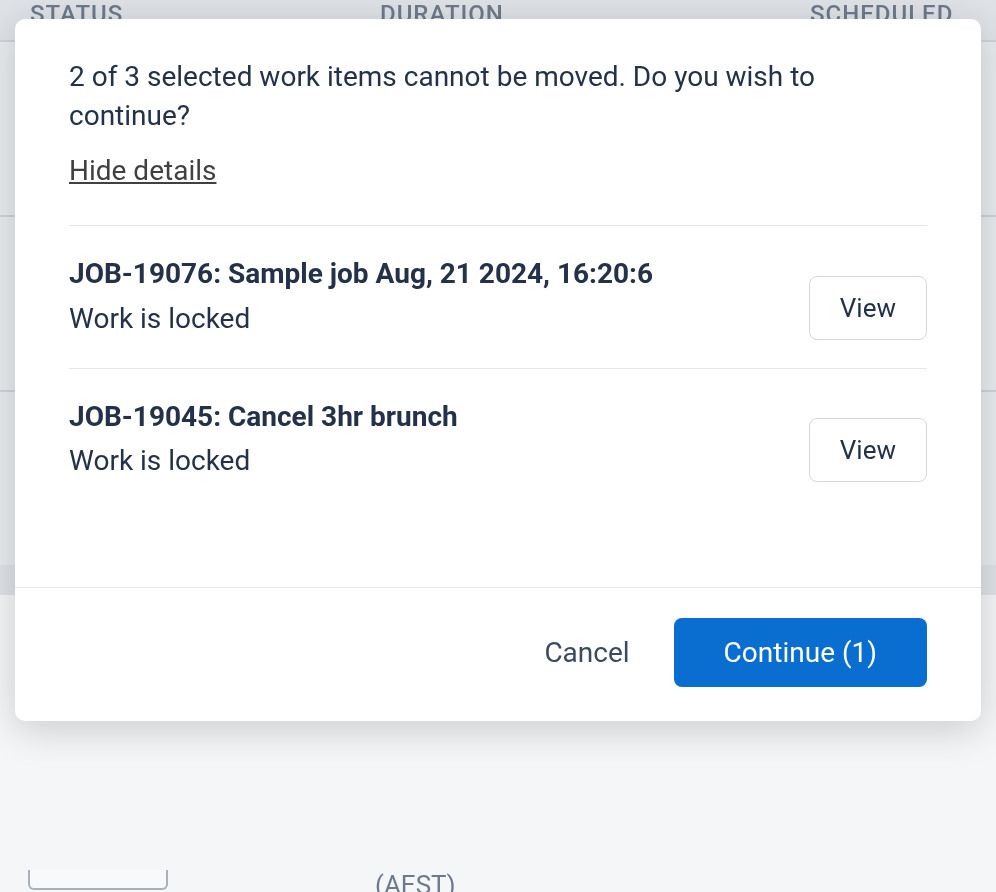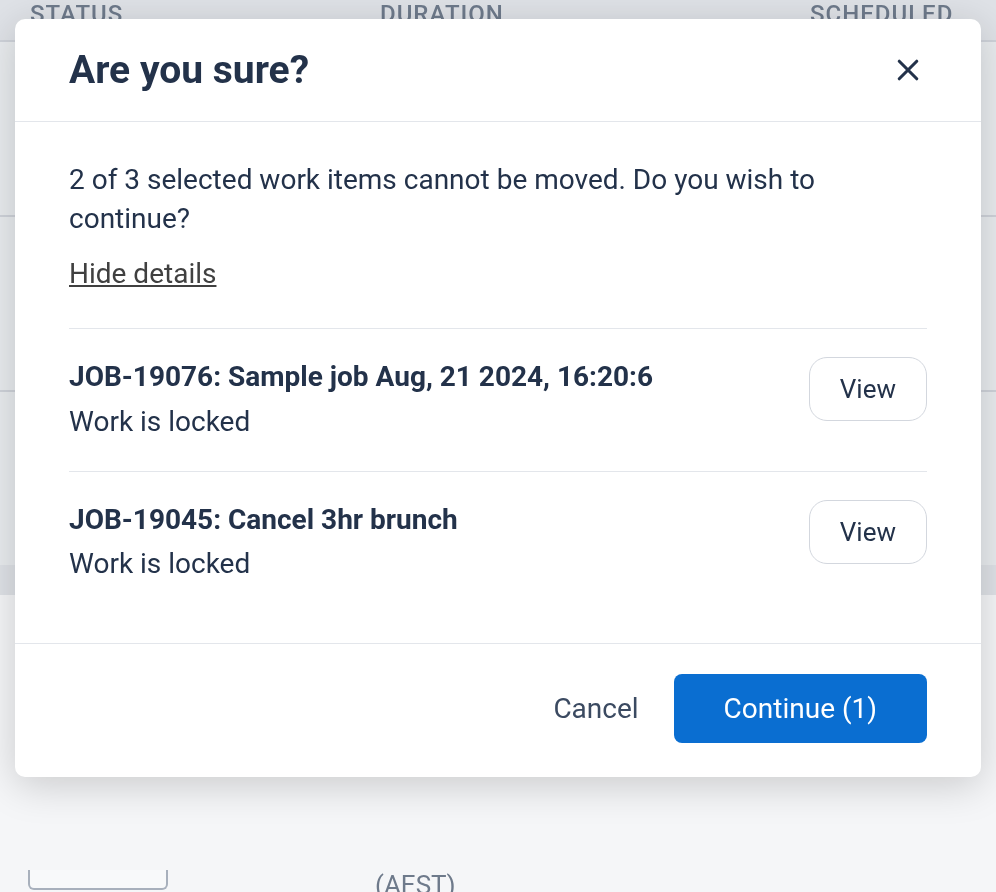--- a/index.html
+++ b/index.html
@@ -134,21 +134,21 @@
     }
     .divider {
       border: none;
       border-top: 1px solid #e3e6eb;
       margin-top: 38px;
     }
     .item {
       padding: 28px 0 28px 0;
       border-bottom: 1px solid #e3e6eb;
       display: flex;
-      align-items: flex-start;
+      align-items: flex-end;
       justify-content: space-between;
       gap: 3px;
     }
     .item:last-child {
       border-bottom: none;
     }
     .item-text {
       flex: 1;
       font-size: 28px;
       line-height: 1.45;
@@ -163,31 +163,32 @@
     }
     .item-extra {
       margin-top: 22px;
     }
     .view-btn {
       border: 1.5px solid #d3d7de;
       background: #fff;
       color: #23324a;
       font-size: 26px;
       padding: 16px 30px;
-      border-radius: 18px;
+      border-radius: 8px;
       cursor: pointer;
       font-family: inherit;
     }
     .modal-footer {
       border-top: 1px solid #e3e6eb;
       padding: 30px 54px 34px 54px;
       display: flex;
       justify-content: flex-end;
-      gap: 25px;
+      gap: 34px;
       align-items: center;
+      margin-top: 47px;
     }
     .cancel-btn {
       background: none;
       border: none;
       color: #3b4a61;
       font-size: 28px;
       cursor: pointer;
       padding: 16px 10px;
       font-family: inherit;
     }
@@ -215,28 +216,20 @@
   <div class="bg-row"></div>
   <div class="bg-row"></div>
 </div>
 <div class="bg-lower"></div>
 <div class="bg-button"></div>
 <div class="bg-tz">(AEST)</div>
 
 <div class="overlay">
   <div class="modal">
 
-    <div class="modal-header">
-      <div class="modal-title">Are you sure?</div>
-      <button class="close-btn">
-        <svg viewBox="0 0 24 24" fill="none">
-          <path d="M5 5 L19 19 M19 5 L5 19" stroke-linecap="round"></path>
-        </svg>
-      </button>
-    </div>
 
     <div class="modal-body">
       <div class="summary">2 of 3 selected work items cannot be moved. Do you wish to continue?</div>
       <a class="hide-details">Hide details</a>
 
       <hr class="divider">
 
       <div class="item">
         <div class="item-text">
           <div class="item-title">JOB-19076: Sample job Aug, 21 2024, 16:20:6</div>

